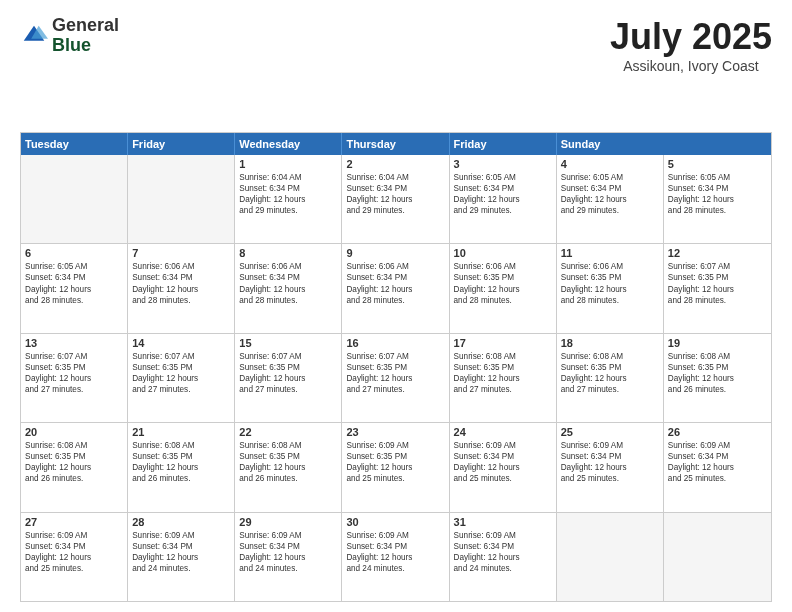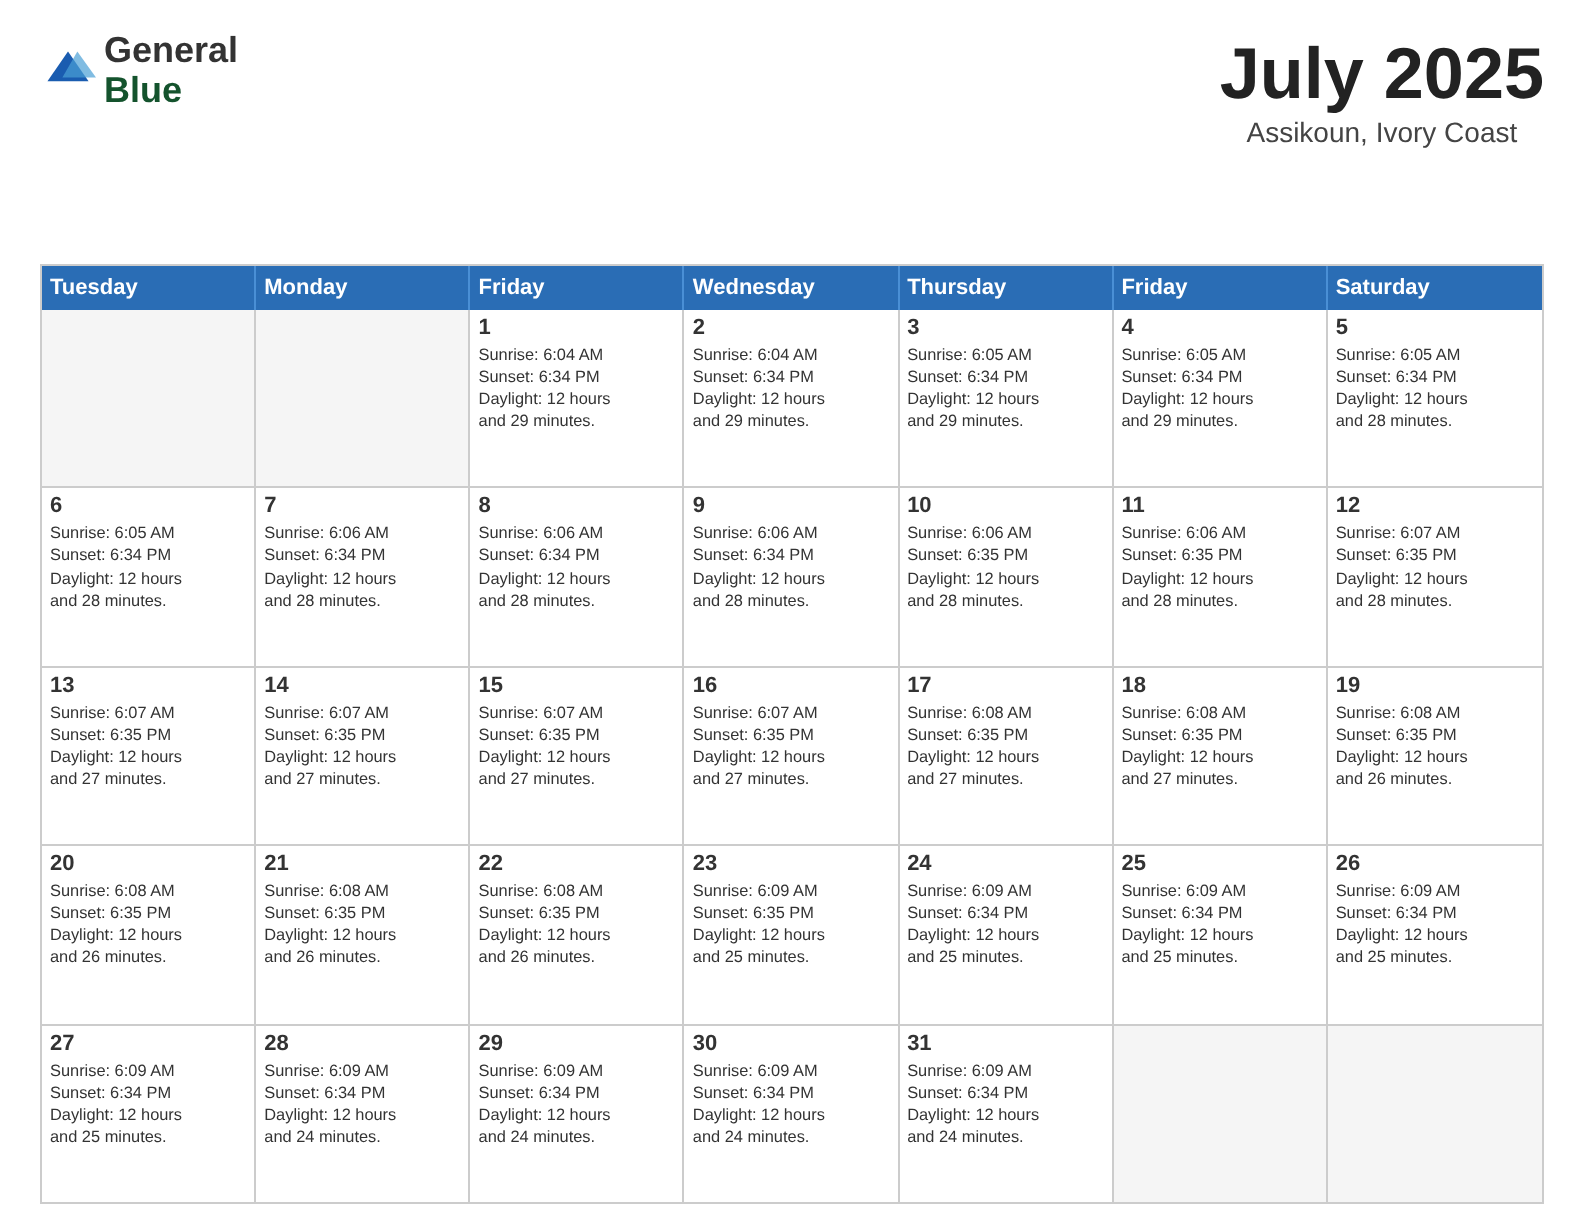--- a/index.html
+++ b/index.html
@@ -122,26 +122,25 @@
     </div>
     <div class="title-block">
       <div class="title-month">July 2025</div>
       <div class="title-location">Assikoun, Ivory Coast</div>
     </div>
   </div>
 
   <div class="calendar">
     <div class="cal-header" id="cal-header">
         <div class="cal-header-cell">Tuesday</div>
-        <div class="cal-header-cell">Monday</div>
         <div class="cal-header-cell">Friday</div>
         <div class="cal-header-cell">Wednesday</div>
         <div class="cal-header-cell">Thursday</div>
         <div class="cal-header-cell">Friday</div>
-        <div class="cal-header-cell">Saturday</div>
+        <div class="cal-header-cell">Sunday</div>
       </div>
     <div class="cal-body" id="cal-body">
         <div class="cal-row">
           <div class="cal-cell empty"></div>
           <div class="cal-cell empty"></div>
           <div class="cal-cell">
             <span class="day-num">1</span>
             <div class="cell-text" style="white-space: pre-line;">Sunrise: 6:04 AM
 Sunset: 6:34 PM
 Daylight: 12 hours

